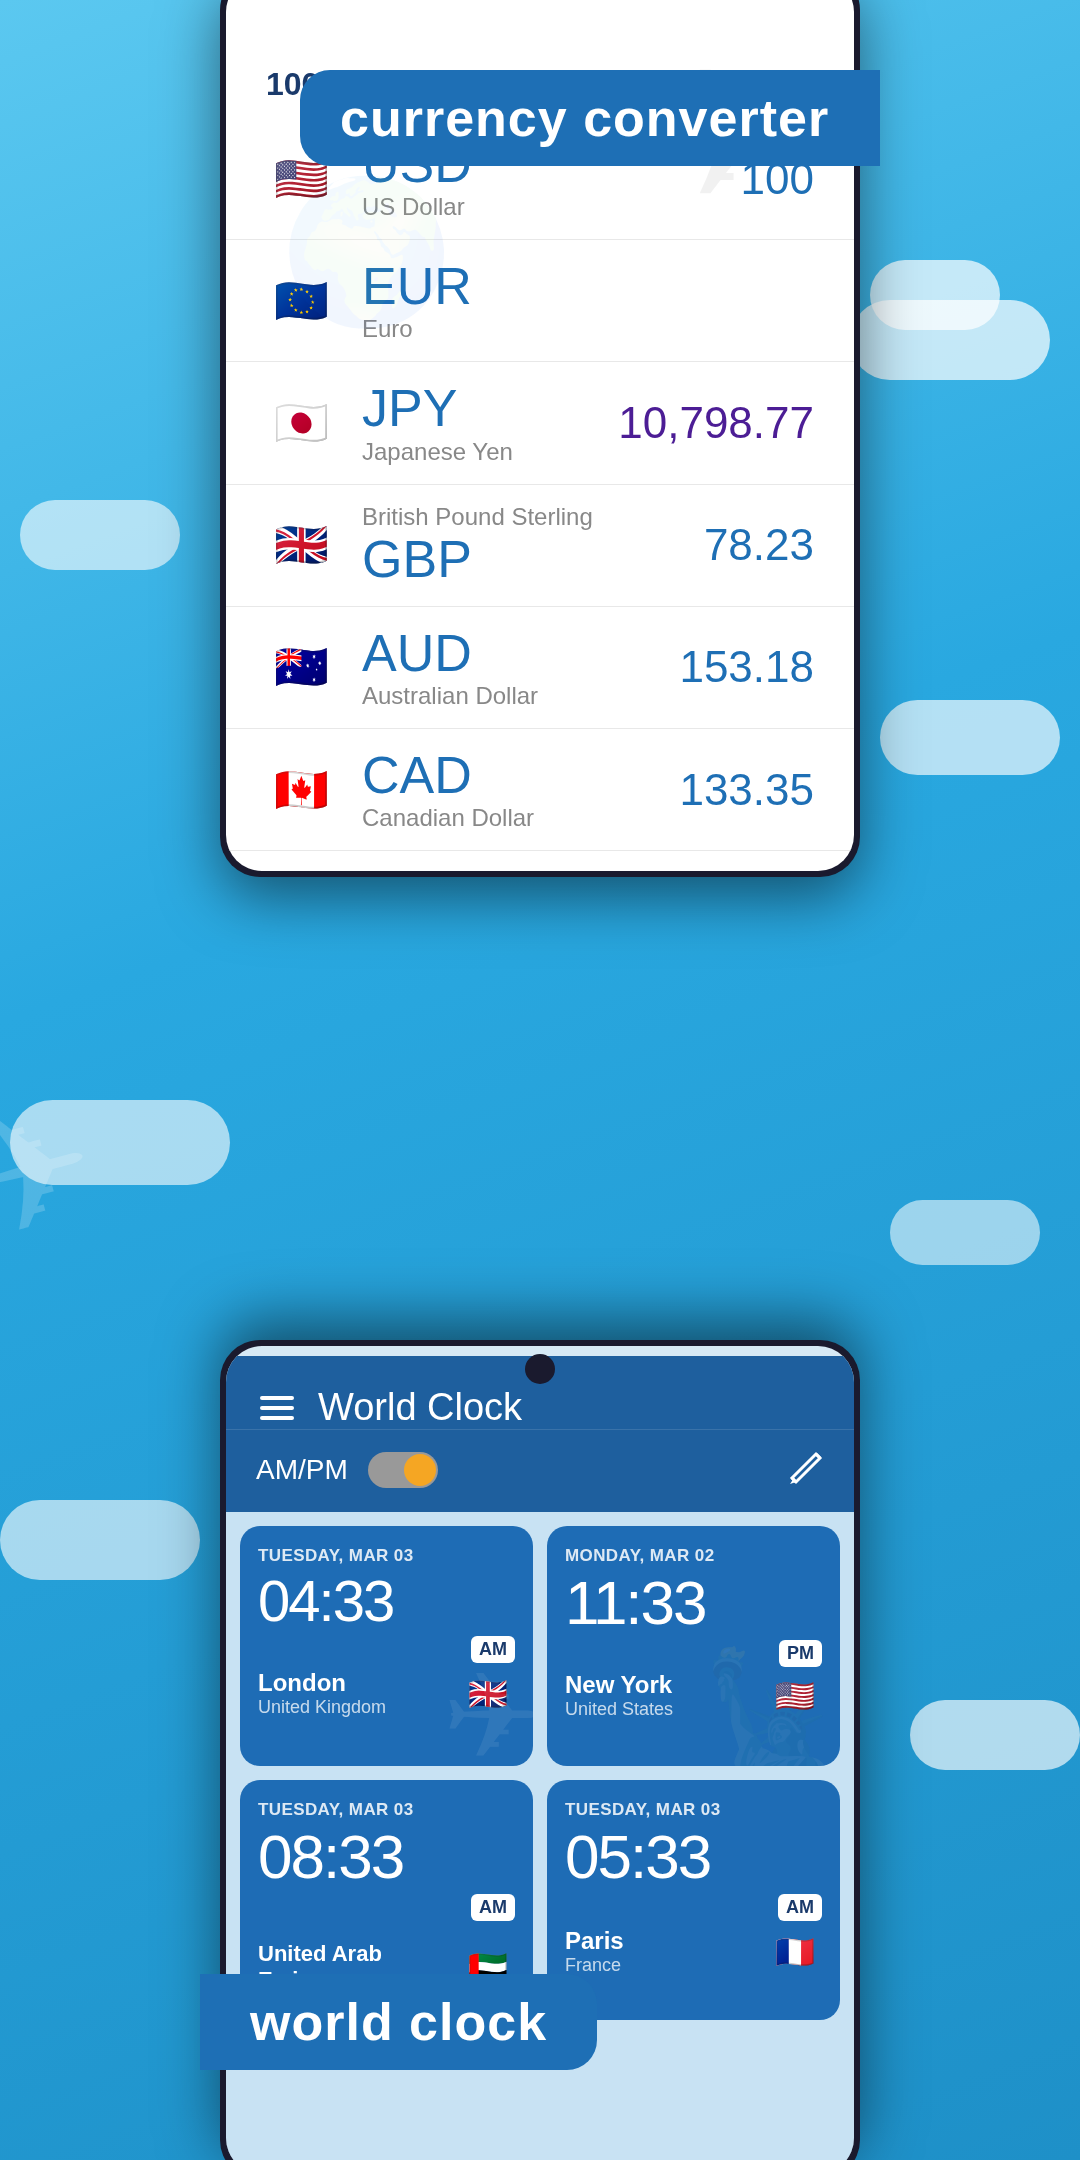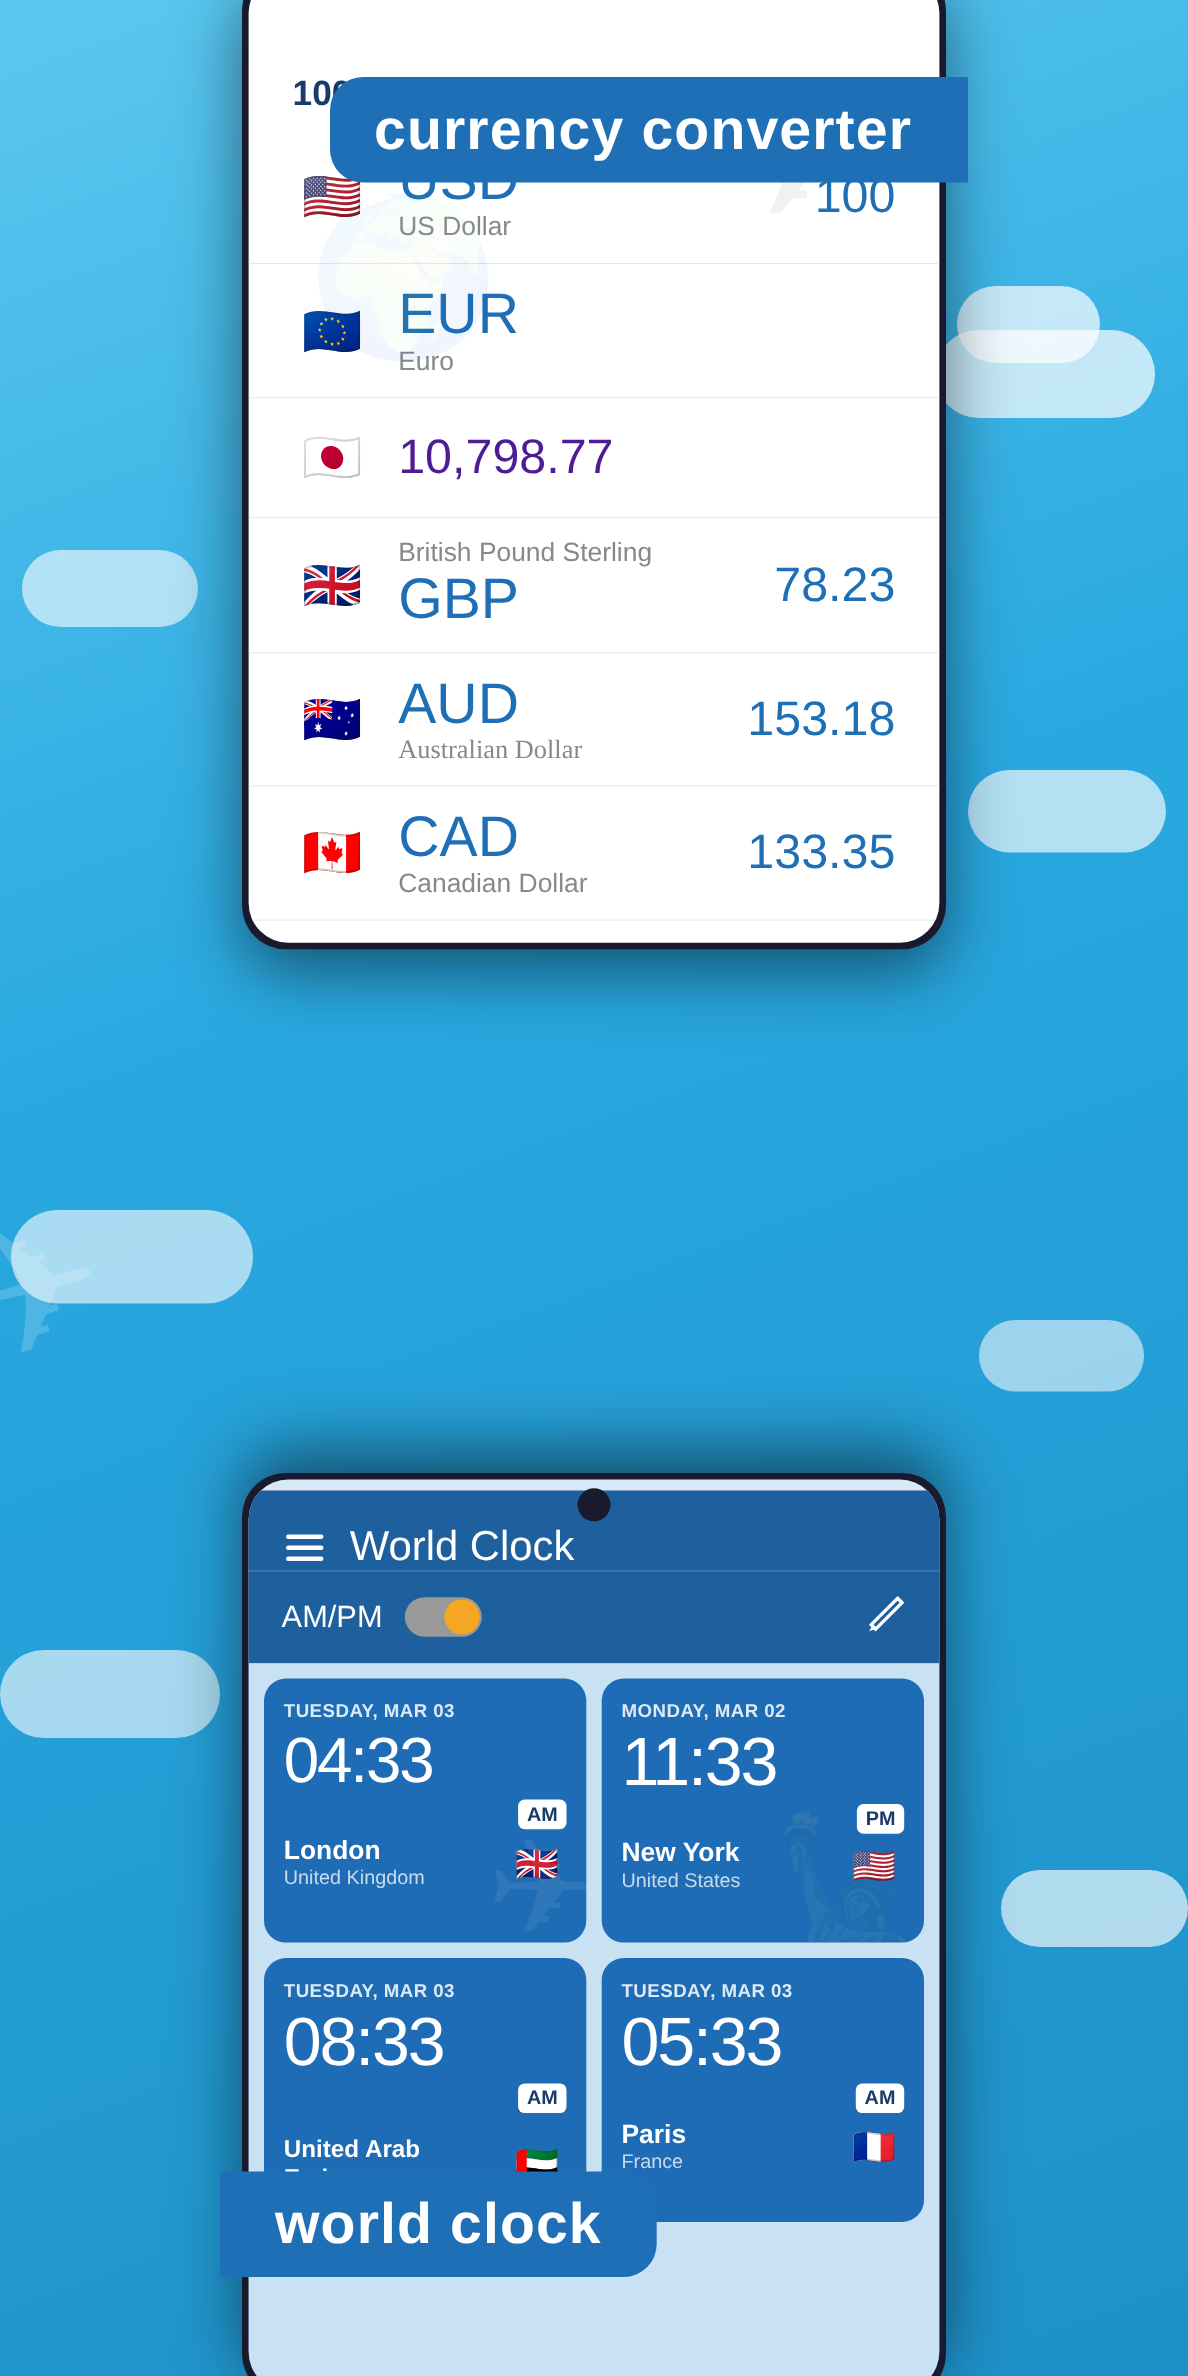--- a/index.html
+++ b/index.html
@@ -51,37 +51,41 @@
       <div style="width:72px;height:72px;border-radius:50%;overflow:hidden;margin-right:24px;flex-shrink:0;display:flex;align-items:center;justify-content:center;font-size:44px;">🇪🇺</div>
       <div style="flex:1;">
         <div style="font-size:52px;font-weight:400;color:#1e6fb5;line-height:1.1;">EUR</div>
         <div style="font-size:24px;color:#888;">Euro</div>
       </div>
       <div style="font-size:44px;color:#1e6fb5;font-weight:500;"></div>
     </div>
 
     <div style="display:flex;align-items:center;padding:18px 40px;border-bottom:1px solid #e8e8e8;">
       <div style="width:72px;height:72px;border-radius:50%;overflow:hidden;margin-right:24px;flex-shrink:0;display:flex;align-items:center;justify-content:center;font-size:44px;">🇯🇵</div>
+      <div style="flex:1;">
+        <div style="font-size:52px;font-weight:400;color:#1e6fb5;line-height:1.1;">JPY</div>
+        <div style="font-size:24px;color:#888;">Japanese Yen</div>
+      </div>
       <div style="font-size:44px;color:#4c1d95;font-weight:500;">10,798.77</div>
     </div>
 
     <div style="display:flex;align-items:center;padding:18px 40px;border-bottom:1px solid #e8e8e8;">
       <div style="width:72px;height:72px;border-radius:50%;overflow:hidden;margin-right:24px;flex-shrink:0;display:flex;align-items:center;justify-content:center;font-size:44px;">🇬🇧</div>
       <div style="flex:1;">
         <div style="font-size:24px;color:#888;">British Pound Sterling</div>
         <div style="font-size:52px;font-weight:400;color:#1e6fb5;line-height:1.1;">GBP</div>
       </div>
       <div style="font-size:44px;color:#1e6fb5;font-weight:500;">78.23</div>
     </div>
 
     <div style="display:flex;align-items:center;padding:18px 40px;border-bottom:1px solid #e8e8e8;">
       <div style="width:72px;height:72px;border-radius:50%;overflow:hidden;margin-right:24px;flex-shrink:0;display:flex;align-items:center;justify-content:center;font-size:44px;">🇦🇺</div>
       <div style="flex:1;">
         <div style="font-size:52px;font-weight:400;color:#1e6fb5;line-height:1.1;">AUD</div>
-        <div style="font-size:24px;color:#888;font-family:Liberation Serif, serif;">Australian Dollar</div>
+        <div style="font-size:24px;color:#888;">Australian Dollar</div>
       </div>
       <div style="font-size:44px;color:#1e6fb5;font-weight:500;">153.18</div>
     </div>
 
     <div style="display:flex;align-items:center;padding:18px 40px;border-bottom:1px solid #e8e8e8;">
       <div style="width:72px;height:72px;border-radius:50%;overflow:hidden;margin-right:24px;flex-shrink:0;display:flex;align-items:center;justify-content:center;font-size:44px;">🇨🇦</div>
       <div style="flex:1;">
         <div style="font-size:52px;font-weight:400;color:#1e6fb5;line-height:1.1;">CAD</div>
         <div style="font-size:24px;color:#888;">Canadian Dollar</div>
       </div>

